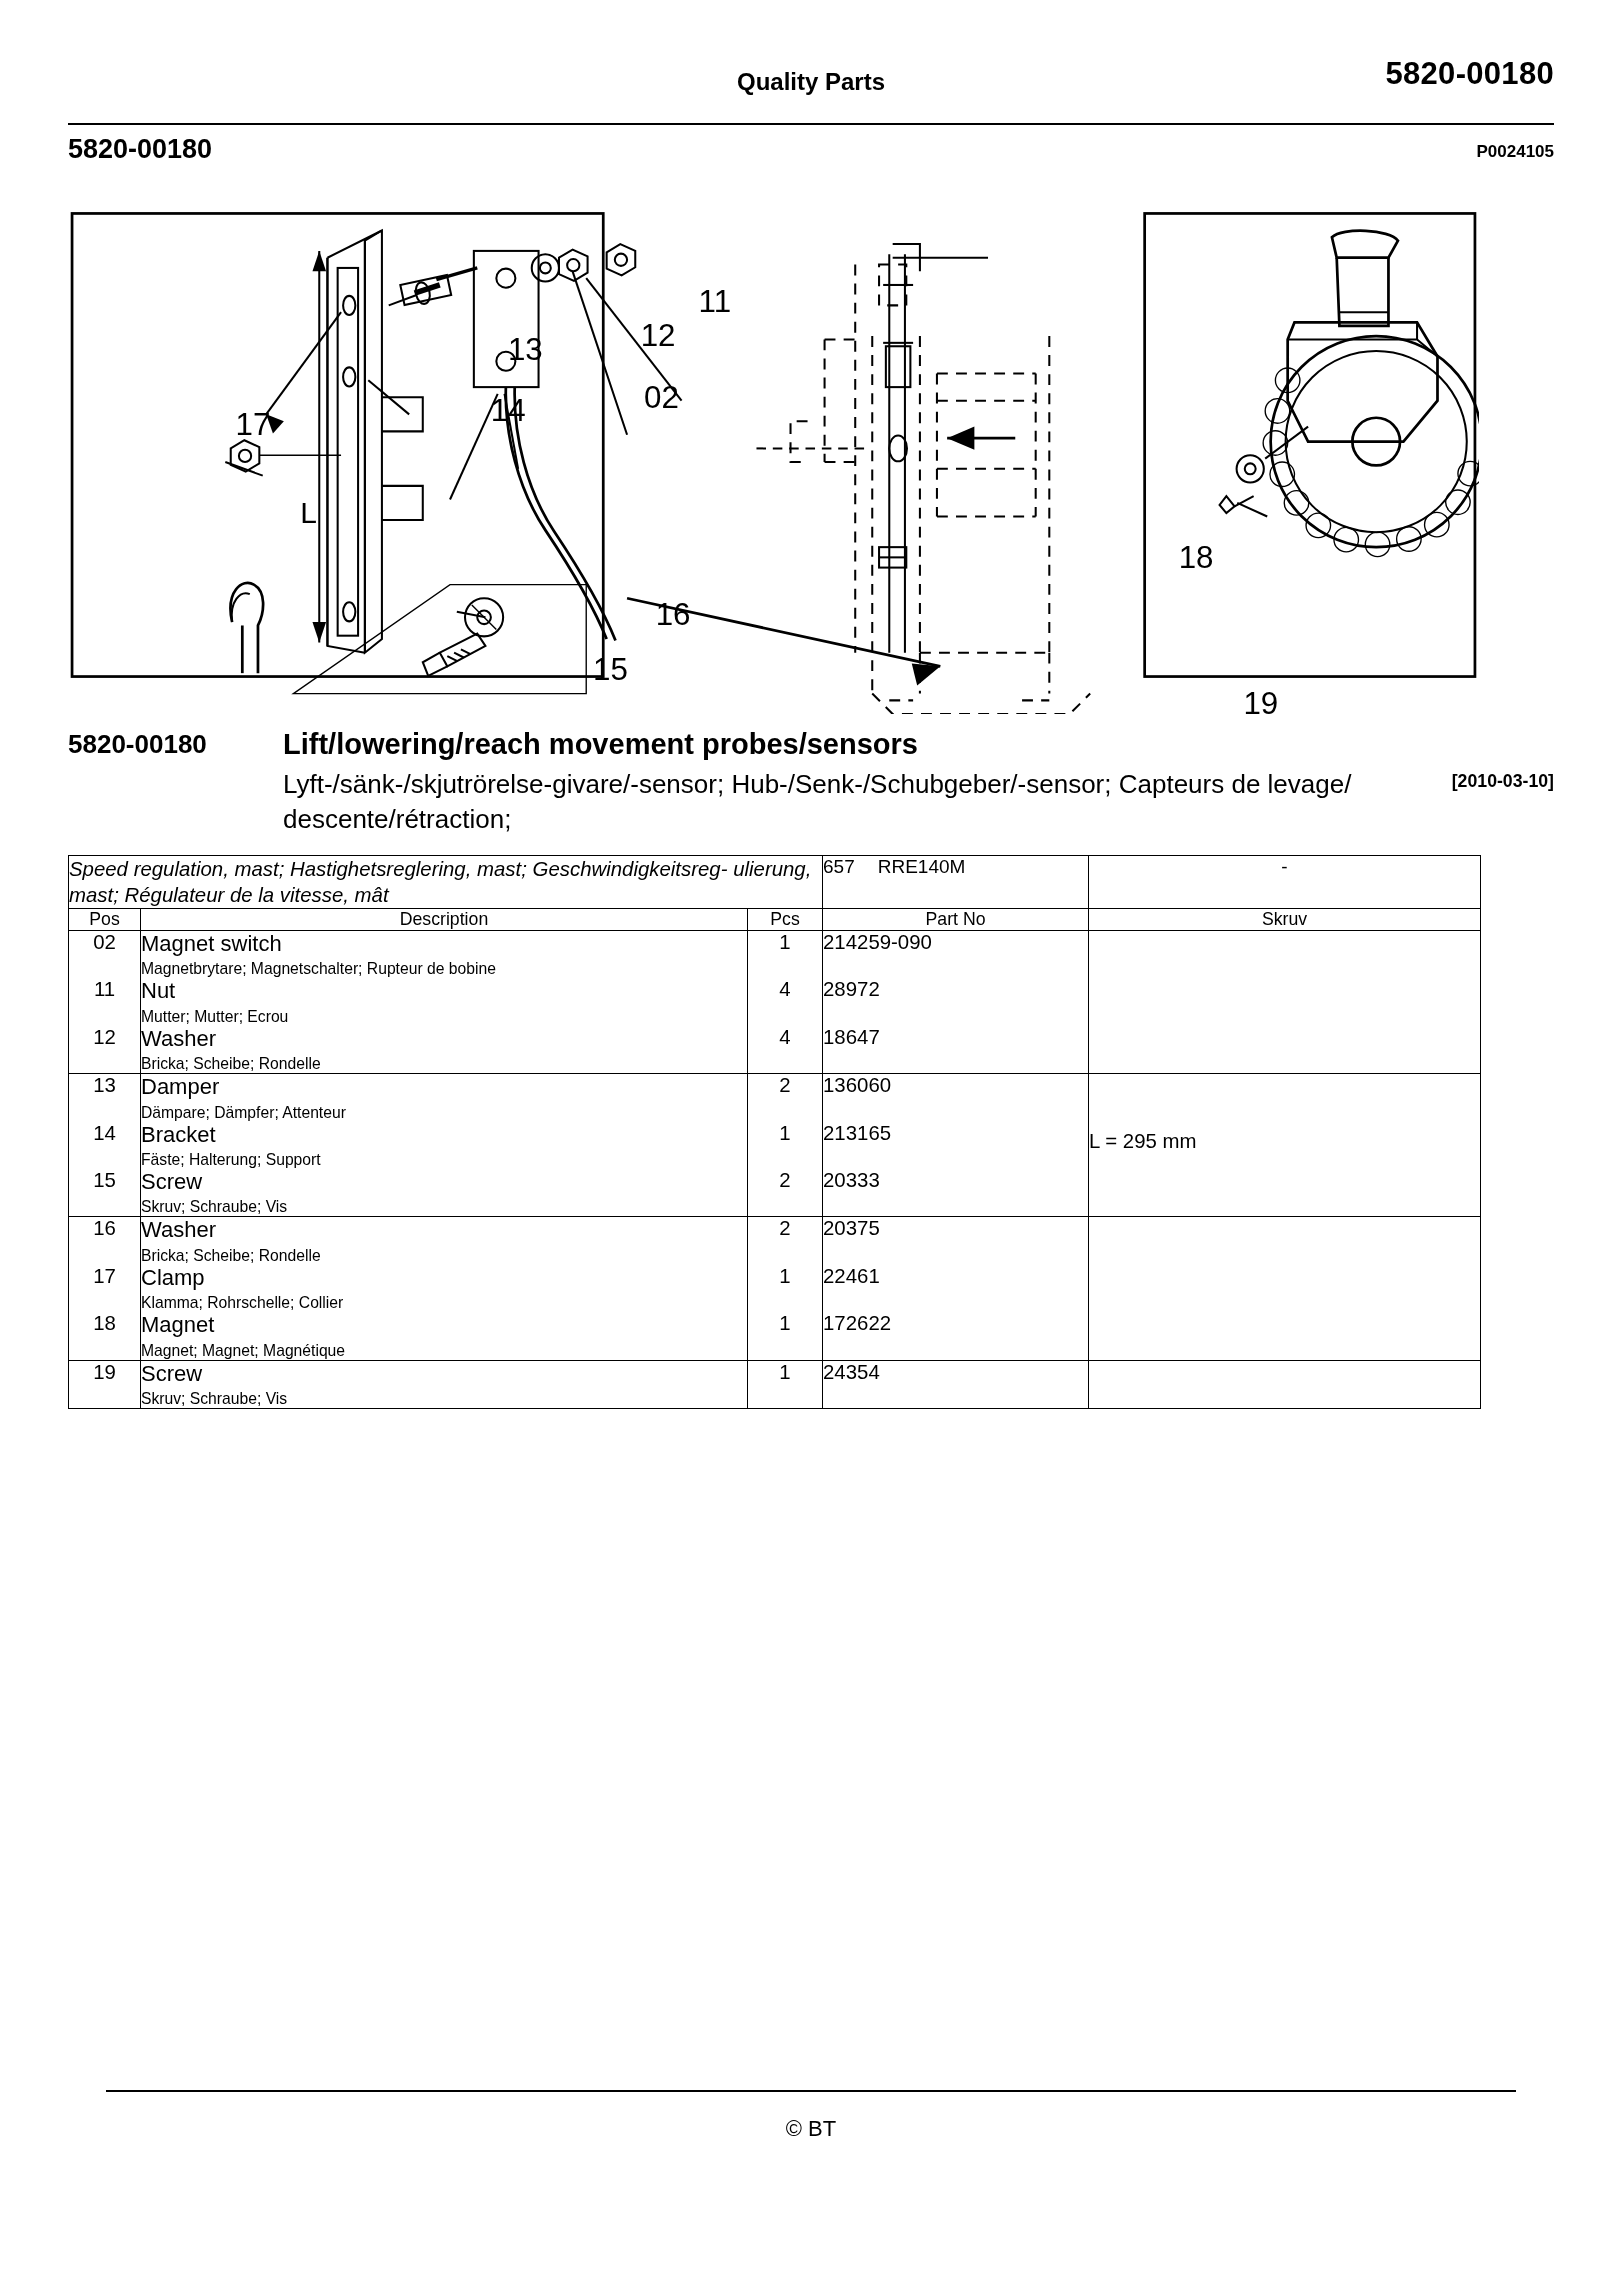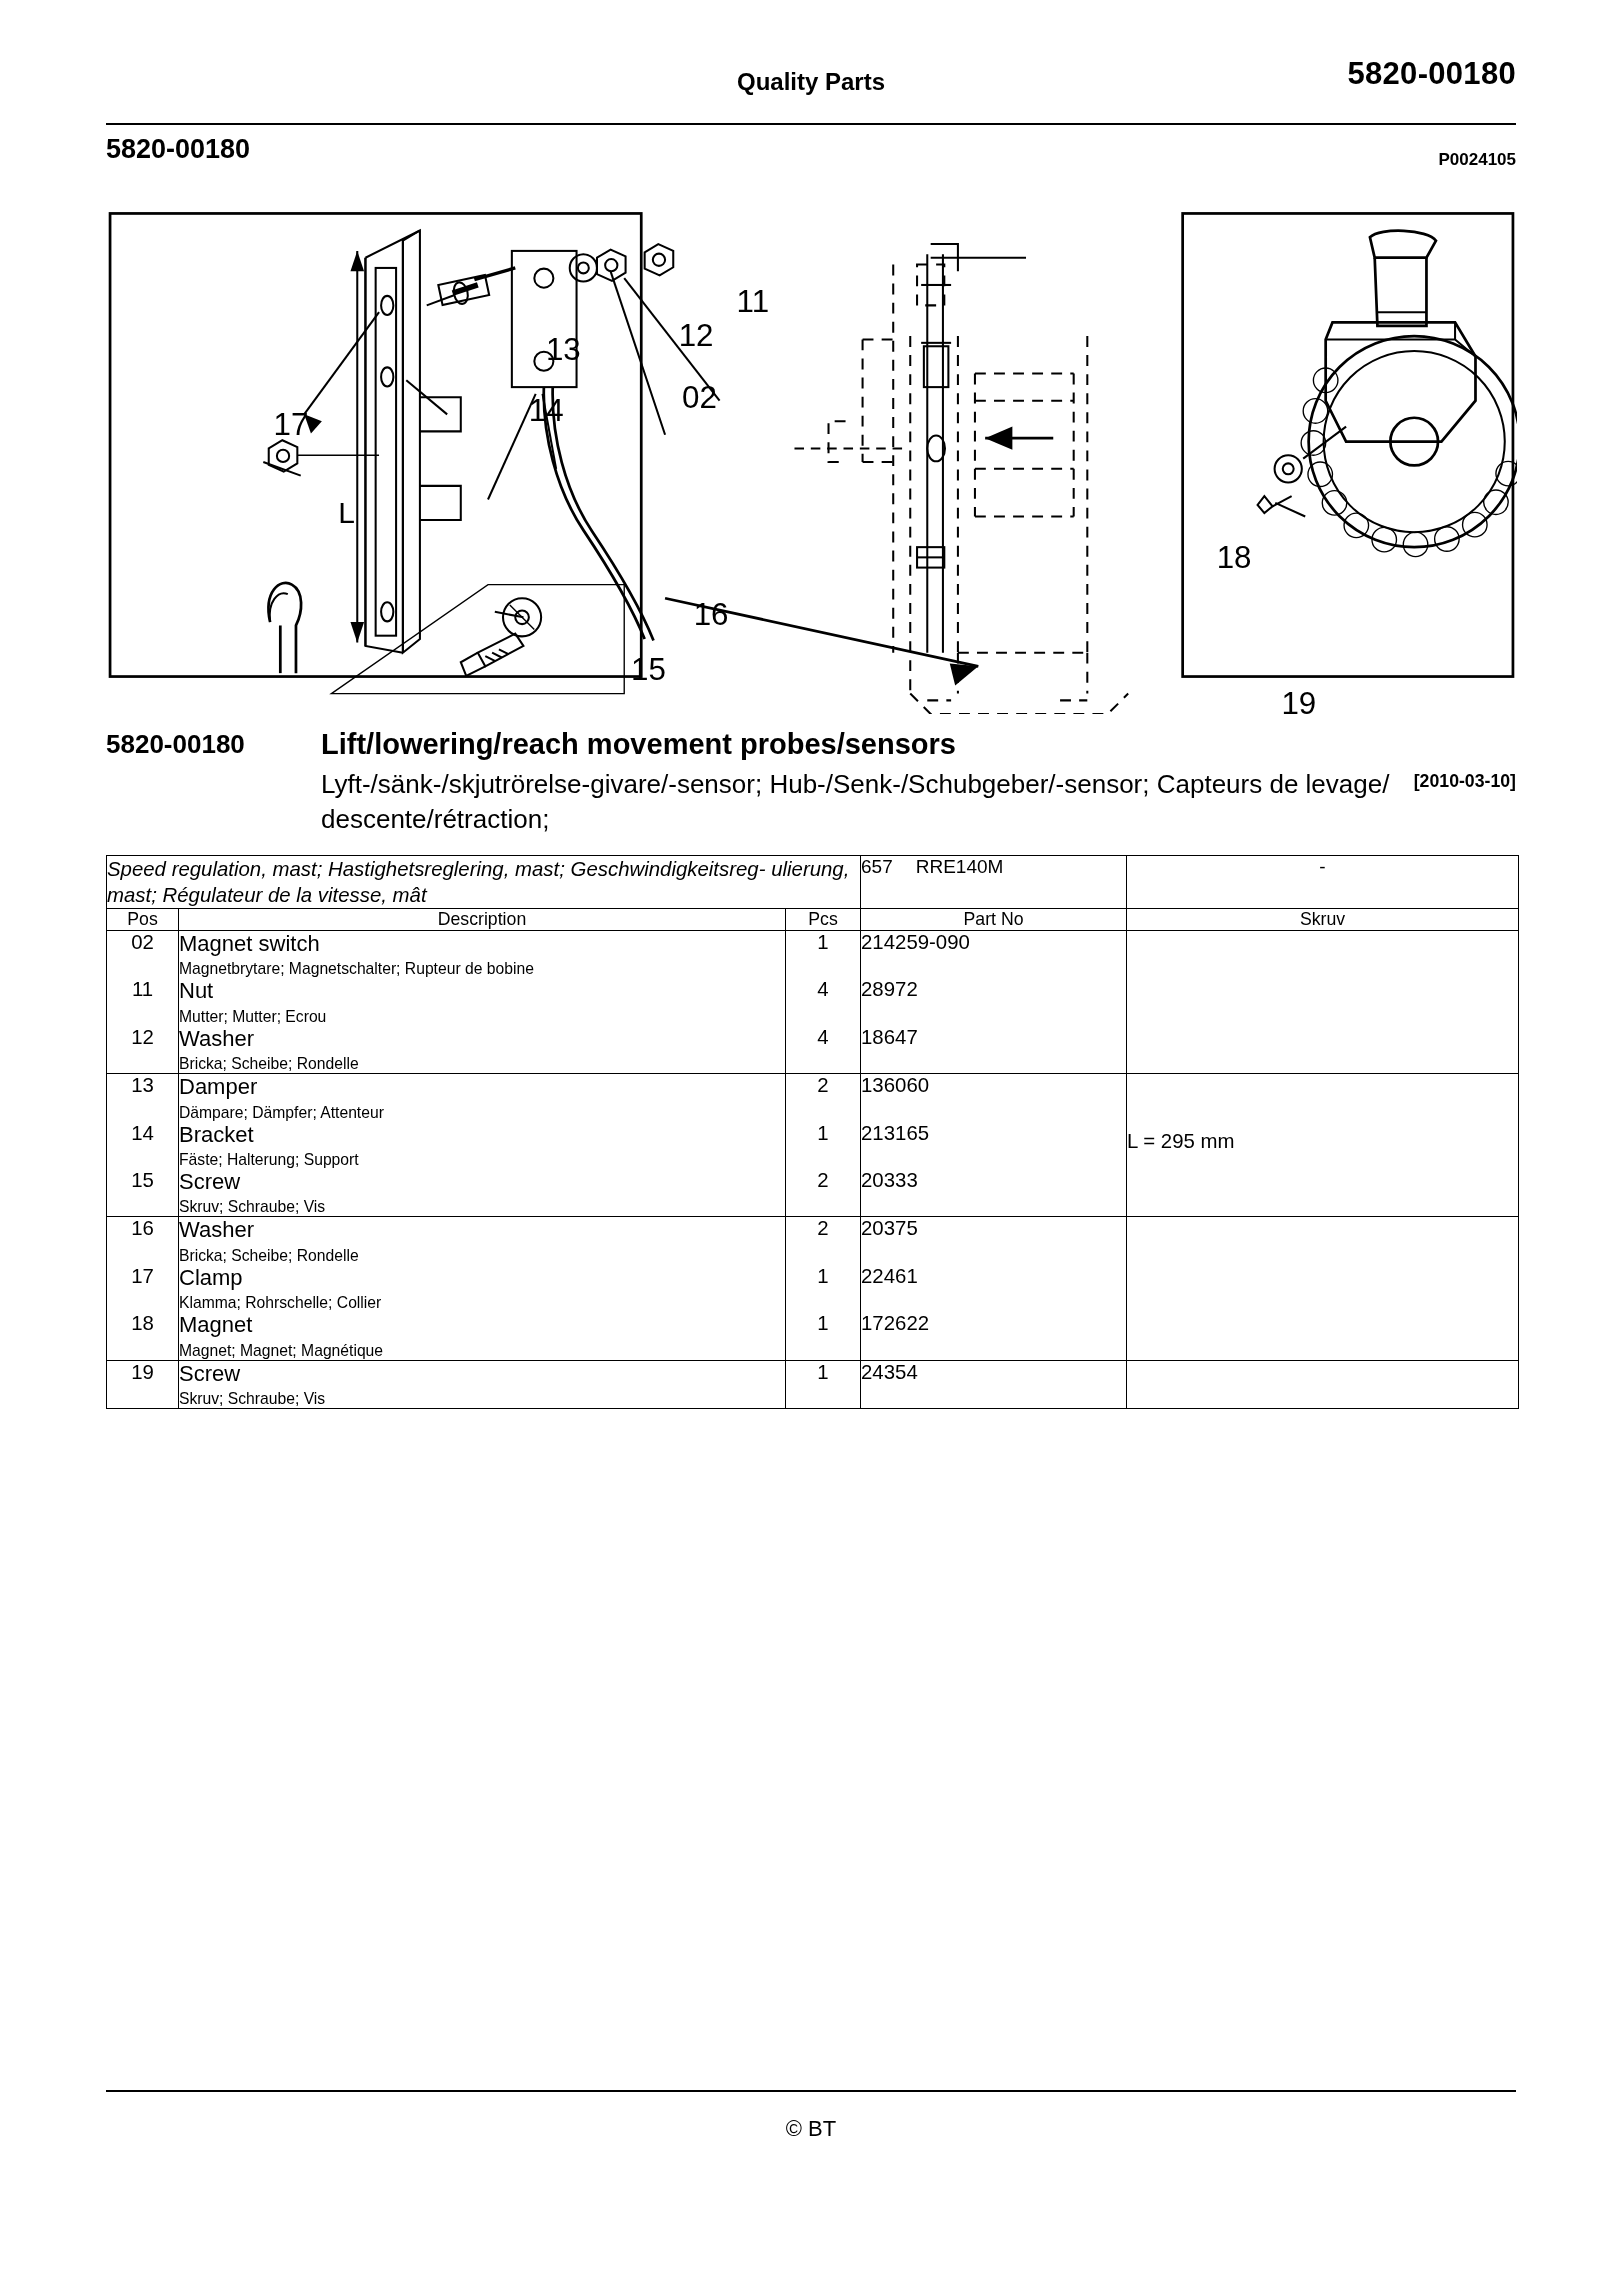--- a/index.html
+++ b/index.html
@@ -13,21 +13,21 @@
     font-family: "Liberation Sans", sans-serif;
     color: #000000;
     position: relative;
   }
   .page {
     position: absolute;
     left: 0; top: 0;
     width: 1622px;
     height: 2205px;
     box-sizing: border-box;
-    padding: 0 106px;
+    padding: 0 68px;
   }
 
   
   .header {
     position: relative;
     height: 61px;
     margin-top: 56px;
   }
   .header-center {
     position: absolute;
@@ -63,21 +63,20 @@
     position: absolute;
     left: 0; top: 0;
     font-size: 27px;
     font-weight: bold;
   }
   .subhead-right {
     position: absolute;
     right: 0; top: 8.2px;
     font-size: 17px;
     font-weight: bold;
-    margin-top: 8px;
   }
 
   
   .illus {
     position: relative;
     height: 538px;
     margin-top: 4.1px;
   }
   .illus svg { display:block; }
 

